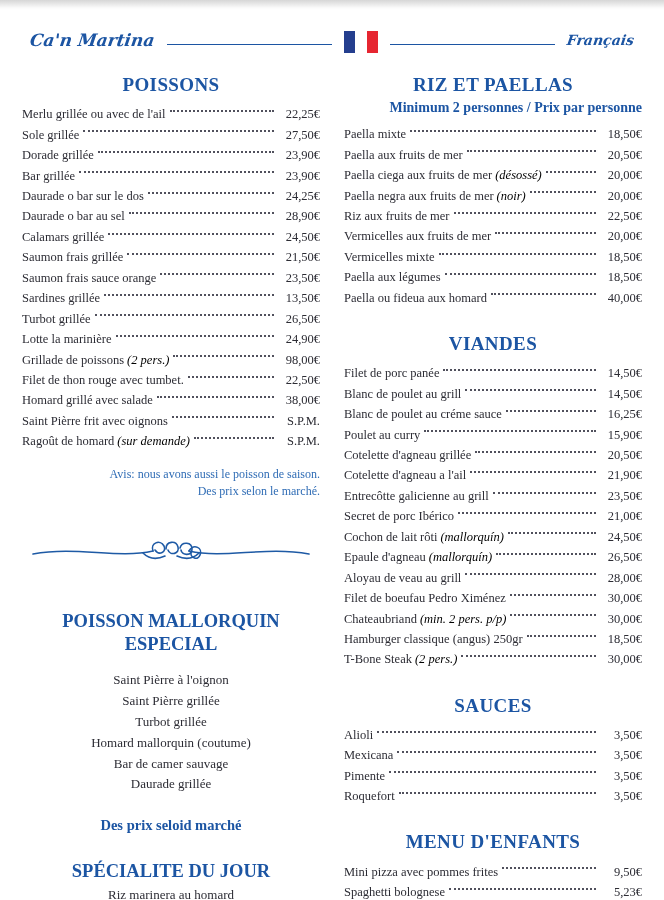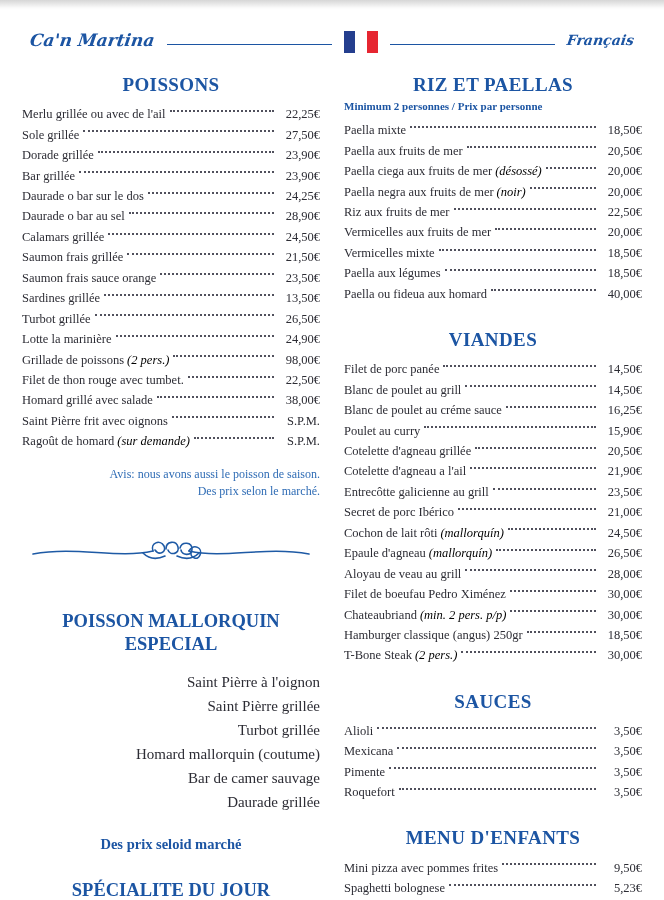--- a/index.html
+++ b/index.html
@@ -24,40 +24,40 @@
   
   .content { display:flex; margin:20px 22px 0 22px; }
   .col { width:298px; }
   .col-left { margin-right:24px; }
 
   .section-title {
     text-align:center; color:#1c55a3; font-weight:bold; font-size:19px;
     letter-spacing:0.4px; margin:0 0 11px 0; line-height:1.12;
   }
   .section-sub {
-    text-align:left; color:#1c55a3; font-weight:bold; font-size:11px;
+    text-align:right; color:#1c55a3; font-weight:bold; font-size:14px;
     margin:-6px 0 10px 0;
   }
 
   
   .menu-list { }
   .row { display:flex; align-items:center; font-size:12.5px; line-height:1.38; margin-bottom:3.2px; }
   .iname { white-space:nowrap; }
   .note { color:#000000; font-style:italic; margin-left:3px; }
   .leader { flex:1; border-bottom:2px dotted #50505c; margin:0 4px; transform:translateY(-4px); min-width:10px; }
   .price { white-space:nowrap; text-align:right; min-width:42px; }
 
   .avis { text-align:right; color:#2f6cb5; font-size:12px; line-height:1.45; margin-top:15px; }
 
   .flourish { display:block; margin:0 auto; }
   .flourish-wrap { text-align:center; }
   .fl-top { margin-top:38px; }
 
   .center-head { text-align:center; color:#1c55a3; font-weight:bold; font-size:18.5px; line-height:1.22; margin-top:46px; }
-  .center-list { text-align:right; font-size:15px; line-height:1.6; margin-top:15px; }
+  .center-list { text-align:center; font-size:13px; line-height:1.6; margin-top:15px; }
   .blue-line { text-align:center; color:#1c55a3; font-weight:bold; font-size:14.5px; margin-top:22px; }
   .spec-lines { text-align:center; font-size:13px; line-height:1.6; margin-top:2px; }
   .gap-md { margin-top:26px; }
 
   .footer { position:absolute; left:0; right:0; bottom:10px; text-align:center;
             color:#44506e; font-size:9.5px; letter-spacing:0.3px; }
 </style>
 </head>
 <body>
 

